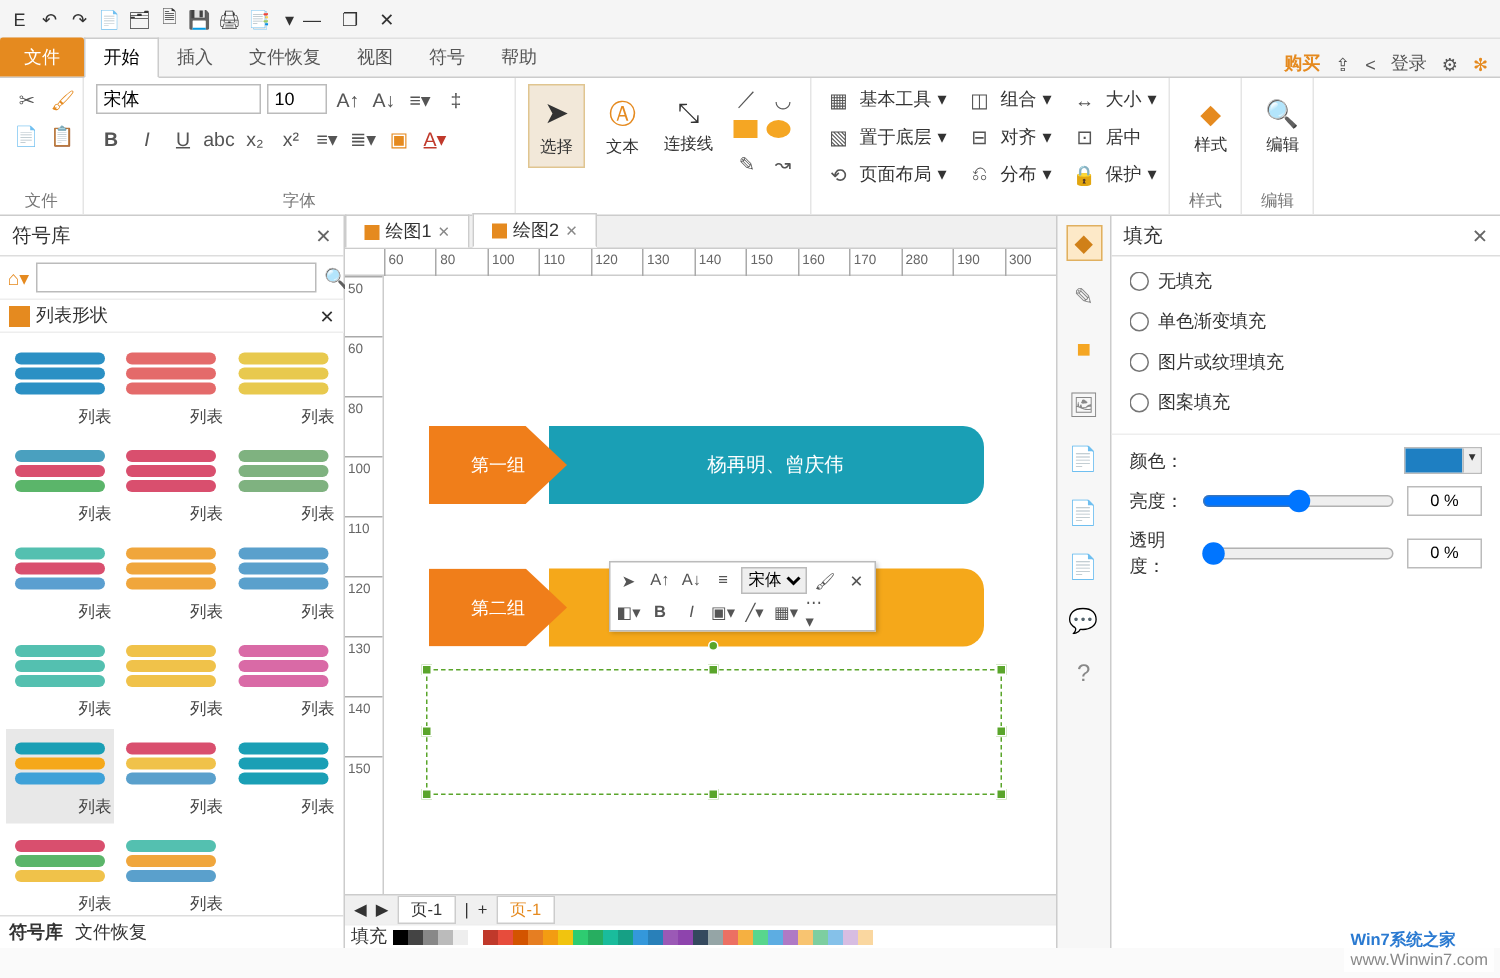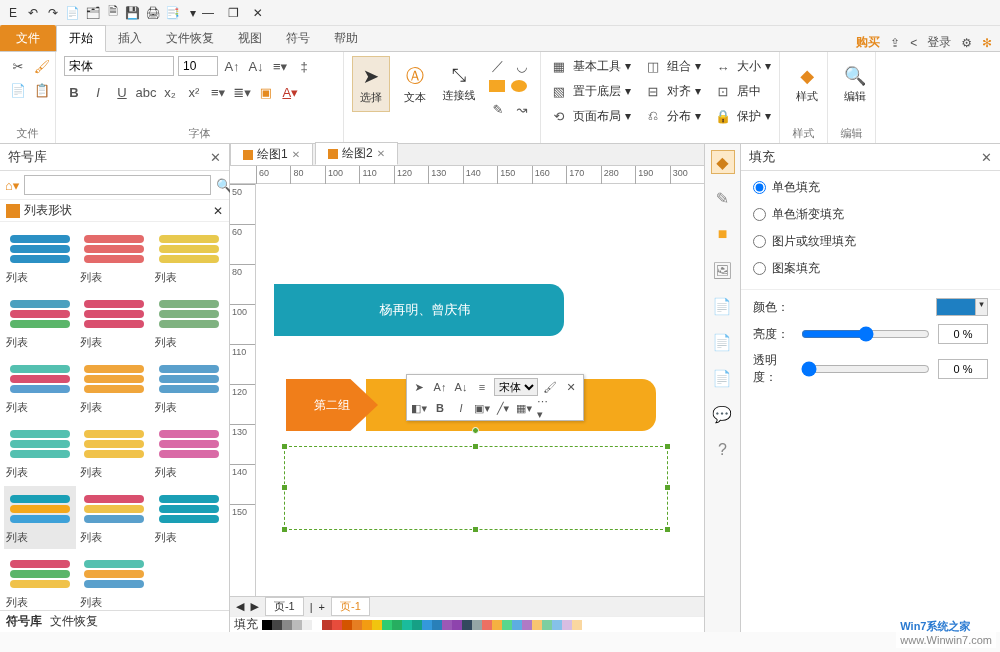--- a/index.html
+++ b/index.html
@@ -40,21 +40,21 @@
 
 .main { display: flex; height: 488px; }
 .leftpanel { width: 230px; border-right: 1px solid #ccc; background: #fff; display: flex; flex-direction: column; }
 .panel-head { display: flex; align-items: center; justify-content: space-between; padding: 4px 8px; border-bottom: 1px solid #ddd; font-size: 13px; }
 .panel-head .x { cursor: pointer; color: #666; }
 .search-row { display: flex; gap: 4px; padding: 4px; border-bottom: 1px solid #eee; align-items: center; }
 .search-row input { flex: 1; height: 20px; border: 1px solid #bbb; padding: 0 4px; }
 .cat-head { display: flex; align-items: center; background: #fff; border-bottom: 1px solid #eee; padding: 2px 6px; font-size: 12px; }
 .cat-head .orange-sq { width: 14px; height: 14px; background: #e58a1f; margin-right: 4px; }
 .grid { display: grid; grid-template-columns: repeat(3, 1fr); gap: 2px; padding: 4px; overflow: hidden; }
-.thumb { text-align: left; cursor: pointer; padding: 4px 2px; }
+.thumb { text-align: right; cursor: pointer; padding: 4px 2px; }
 .thumb.sel { background: #e8e8e8; }
 .thumb-svg { width: 60px; height: 38px; margin: 0 auto 2px; display: flex; flex-direction: column; gap: 2px; justify-content: center; }
 .thumb-svg .bar { height: 8px; border-radius: 4px; }
 .thumb-label { font-size: 11px; color: #444; }
 .bottom-tabs { border-top: 1px solid #ddd; display: flex; gap: 8px; padding: 2px 6px; font-size: 12px; }
 .bottom-tabs span:first-child { font-weight: bold; }
 
 
 .center { flex: 1; display: flex; flex-direction: column; background: #f6f6f6; }
 .doctabs { display: flex; height: 22px; background: #f0f0f0; border-bottom: 1px solid #ccc; align-items: flex-end; }
@@ -509,20 +509,21 @@
             <div class="tickv">
               <span>140</span>
             </div>
             <div class="tickv">
               <span>150</span>
             </div>
           </div>
         </div>
       <div class="canvas">
         <div class="listshape shape1" style="left:30px;top:100px">
+          <div class="arrow">第一组</div>
           <div class="body">杨再明、曾庆伟</div>
         </div>
         <div class="listshape shape2" style="left:30px;top:195px">
           <div class="arrow">第二组</div>
           <div class="body"></div>
         </div>
 
         <div class="sel-box" style="left:28px;top:262px;width:384px;height:84px">
           <div class="sel-handle" style="left:-4px;top:-4px"></div>
           <div class="sel-handle" style="right:-4px;top:-4px"></div>
@@ -619,21 +620,21 @@
     <span class="rico">💬</span>
     <span class="rico">?</span>
   </div>
 
   <div class="rightpanel">
     <div class="panel-head">
       <span>填充</span>
       <span class="x">✕</span>
     </div>
     <div class="fill-opts" id="fill-opts">
-        <label><input type="radio" name="fill" checked="" style=""> 单色填充</label>
+        <label><input type="radio" name="fill" style=""> 无填充</label>
         <label><input type="radio" name="fill" style=""> 单色渐变填充</label>
         <label><input type="radio" name="fill" style=""> 图片或纹理填充</label>
         <label><input type="radio" name="fill" style=""> 图案填充</label>
       </div>
     <hr style="border:none;border-top:1px solid #eee;margin:4px 0">
     <div class="prop-row">
       <span class="plabel">颜色：</span>
       <span style="flex:1"></span>
       <div class="color-dd">
           <div class="c"></div>

